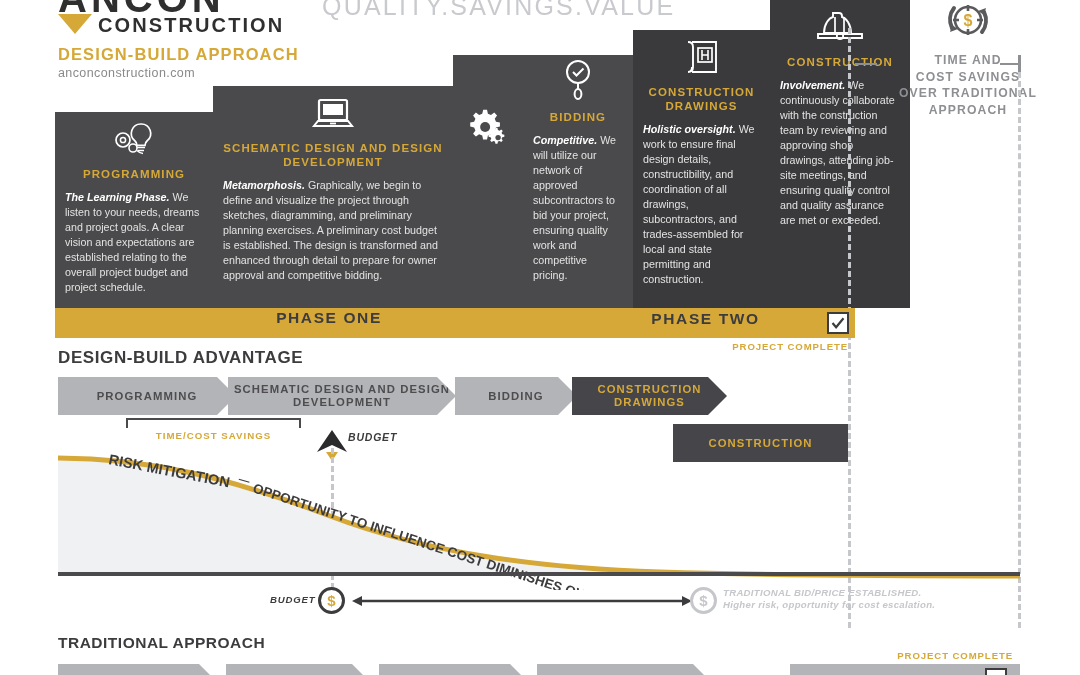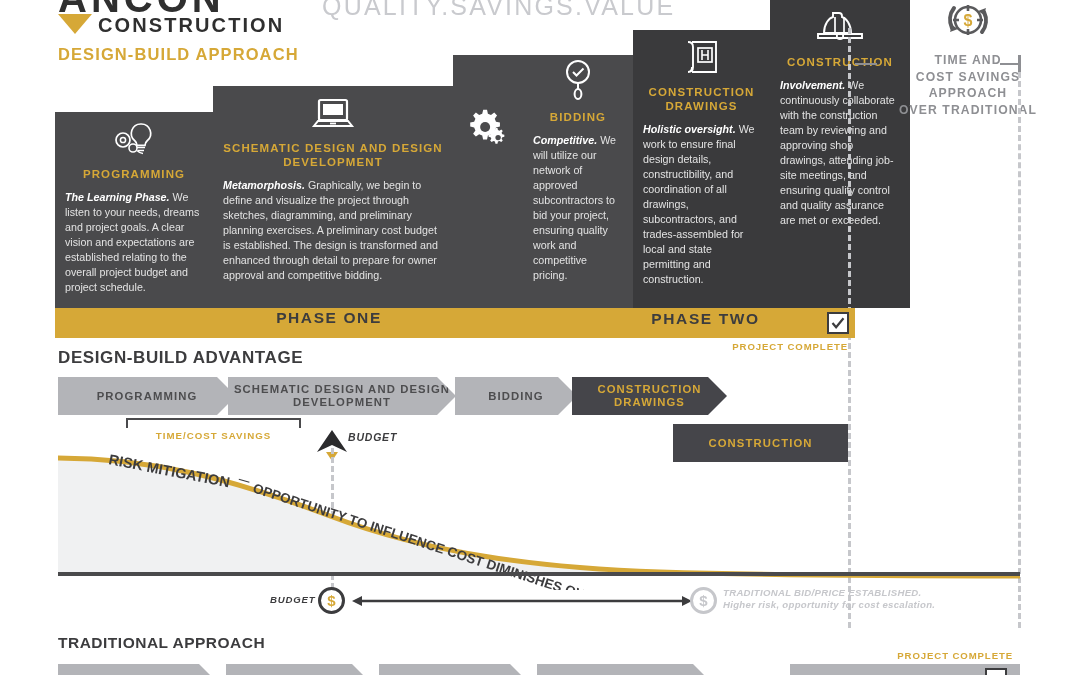--- a/index.html
+++ b/index.html
@@ -221,20 +221,21 @@
 
 <div class="root">
 
   <div class="logo-wrap">
     <div class="logo-ancon">ANCON</div>
     <div class="logo-row2">
       <div class="logo-tri"></div>
       <div class="logo-construction">CONSTRUCTION</div>
     </div>
     <div class="tag-db">DESIGN-BUILD APPROACH</div>
+    <div class="tag-url">anconconstruction.com</div>
   </div>
 
   <div class="quality-title">QUALITY.SAVINGS.VALUE</div>
 
   <div class="stairs">
 
     <div class="panel" id="p1">
       <div class="picon">
         <svg width="46" height="40" viewBox="0 0 46 40">
           <path d="M30 6 a9.5 9.5 0 0 1 6 17 c-1.6 1.4-2 2.6-2 4.3 h-8 c0-1.7-.4-2.9-2-4.3 a9.5 9.5 0 0 1 6-17z" fill="none" stroke="#fff" stroke-width="1.7"></path>
@@ -325,22 +326,22 @@
         <path d="M44 20 a19 19 0 0 1 -2 20" fill="none" stroke="#5a5a5c" stroke-width="4" stroke-linecap="round"></path>
         <path d="M12 36 a19 19 0 0 1 2 -20" fill="none" stroke="#5a5a5c" stroke-width="4" stroke-linecap="round"></path>
         <path d="M46 16 l-2 7 -6 -4z" fill="#5a5a5c"></path>
         <path d="M10 40 l2 -7 6 4z" fill="#5a5a5c"></path>
         <text x="28" y="34" font-size="16" font-weight="bold" fill="#d6a837" text-anchor="middle" font-family="Liberation Sans, sans-serif">$</text>
       </svg>
     </div>
     <div class="tcs-text">
       <div>TIME AND</div>
       <div>COST SAVINGS</div>
+      <div>OVER TRADITIONAL</div>
       <div>APPROACH</div>
-      <div>OVER TRADITIONAL</div>
     </div>
   </div>
 
   <div class="vdash" id="vd1"></div>
   <div class="vdash" id="vd2"></div>
 
   <div class="phasebar">
     <div class="phase-one">PHASE ONE</div>
     <div class="phase-two">PHASE TWO</div>
     <div class="check-box">

